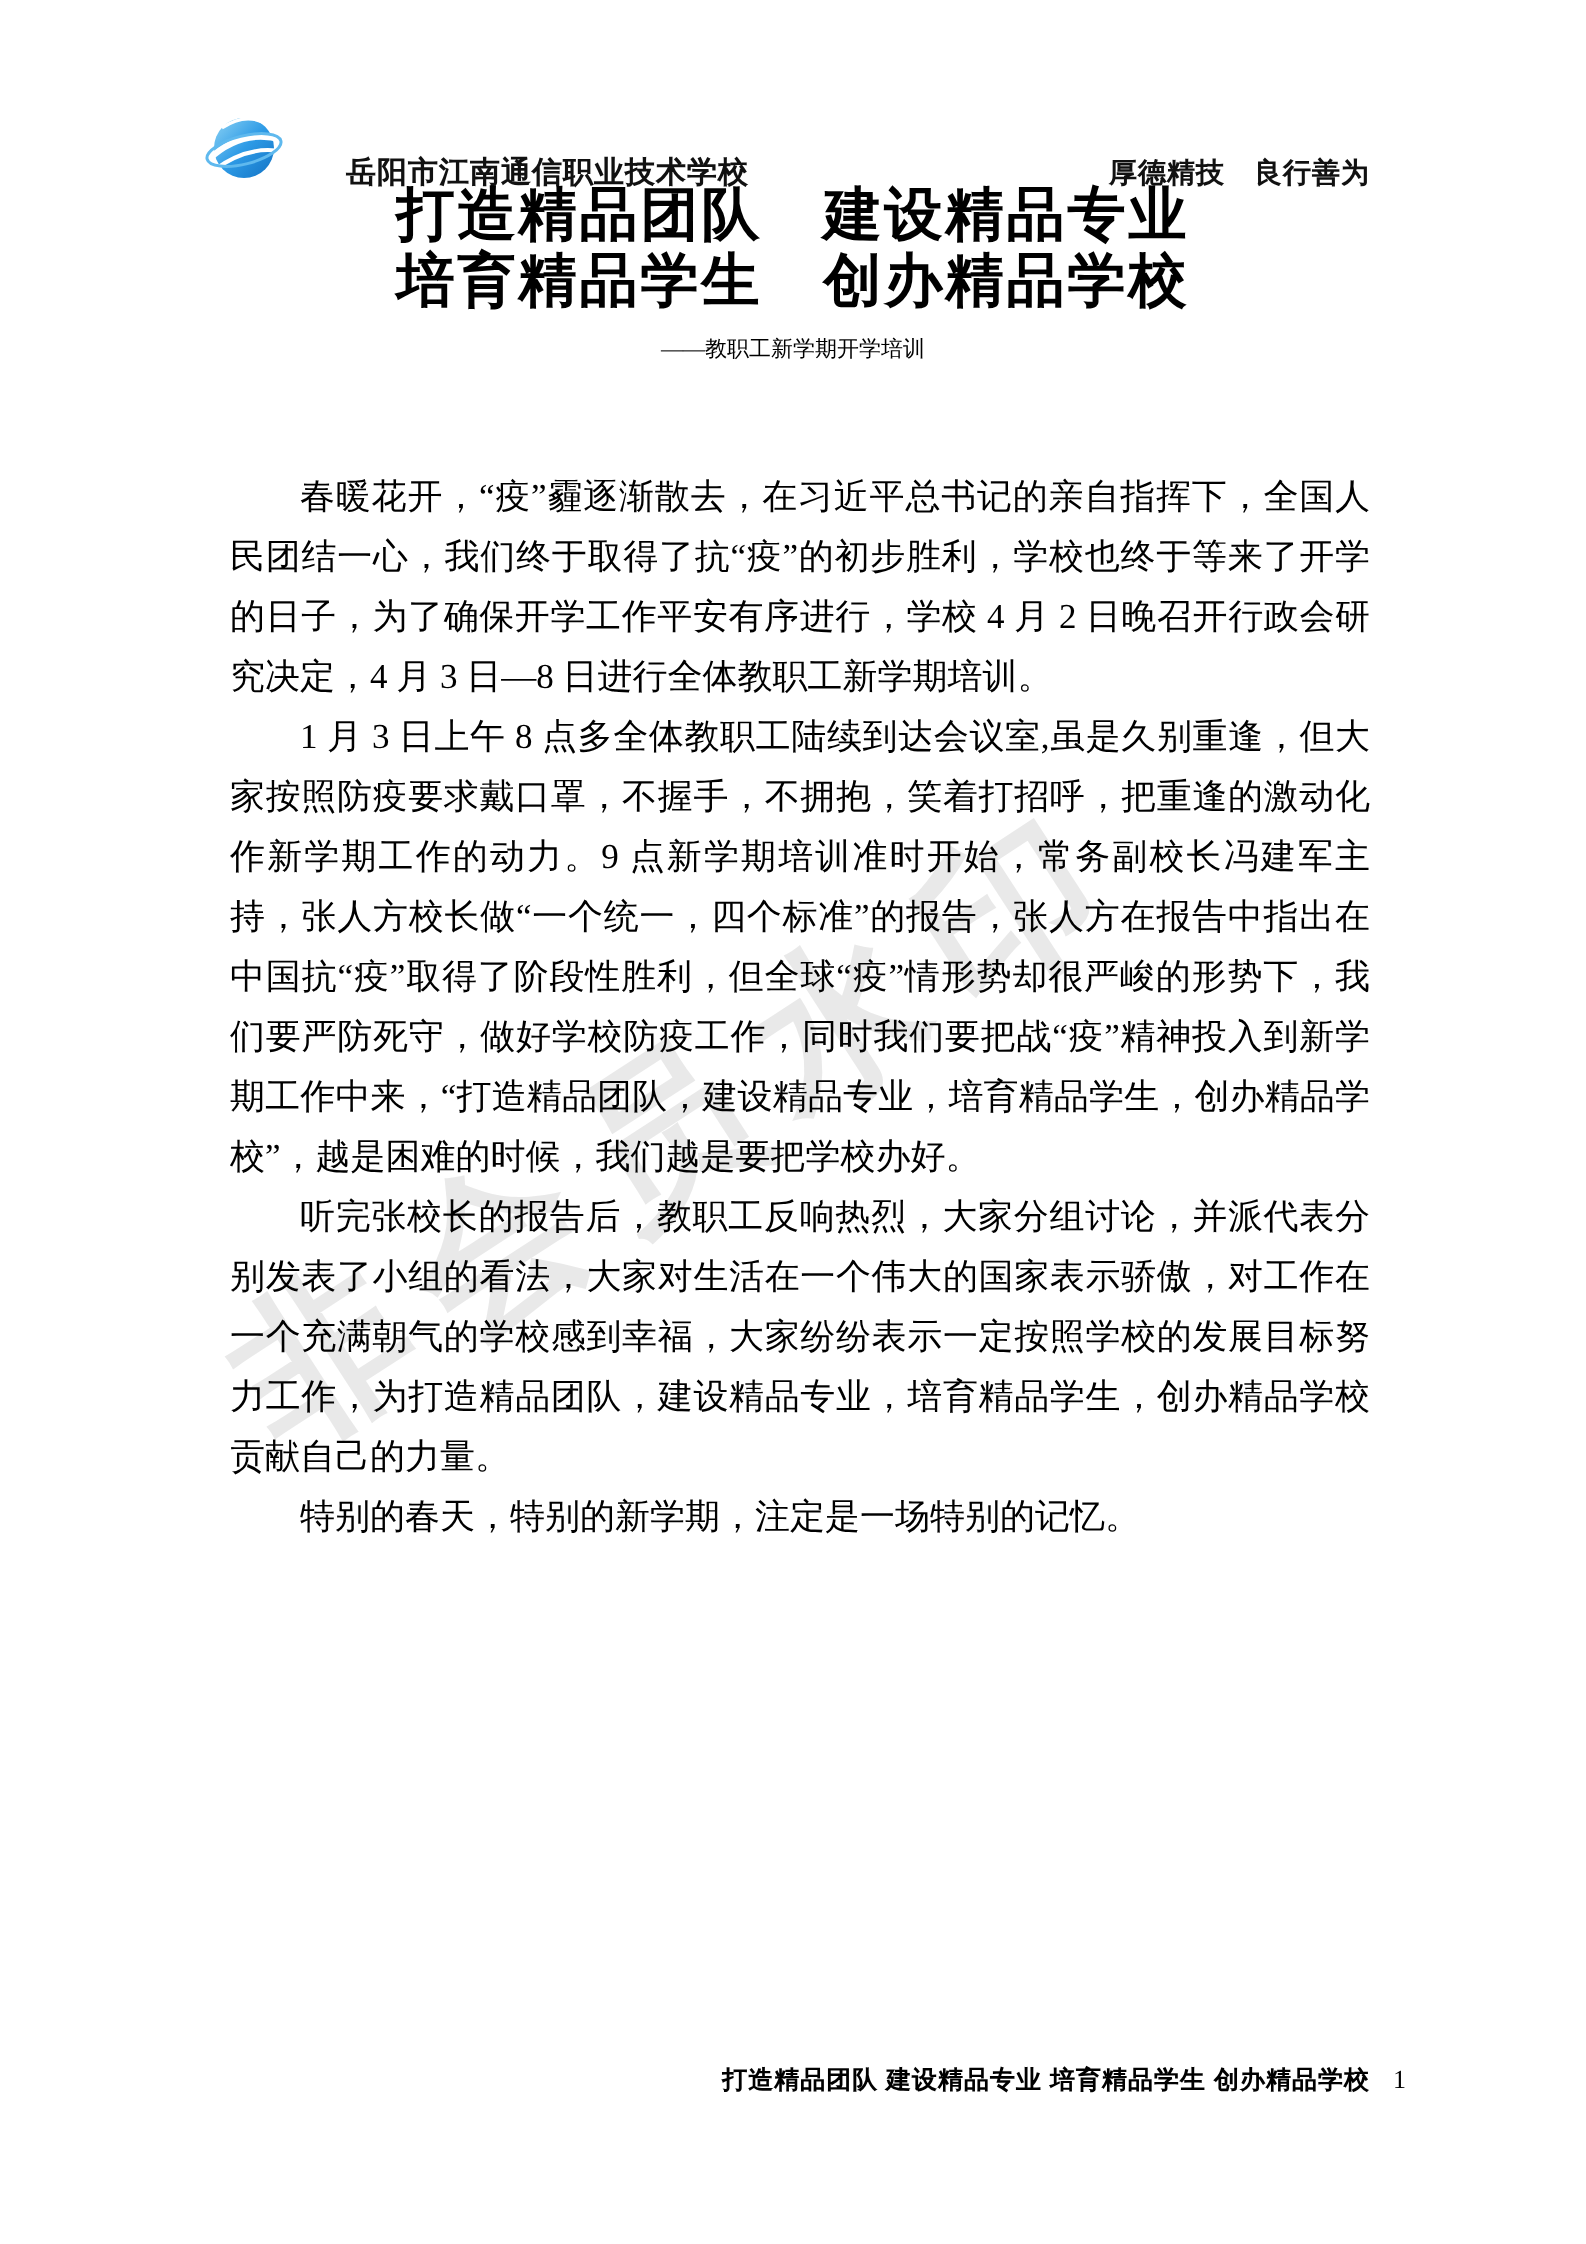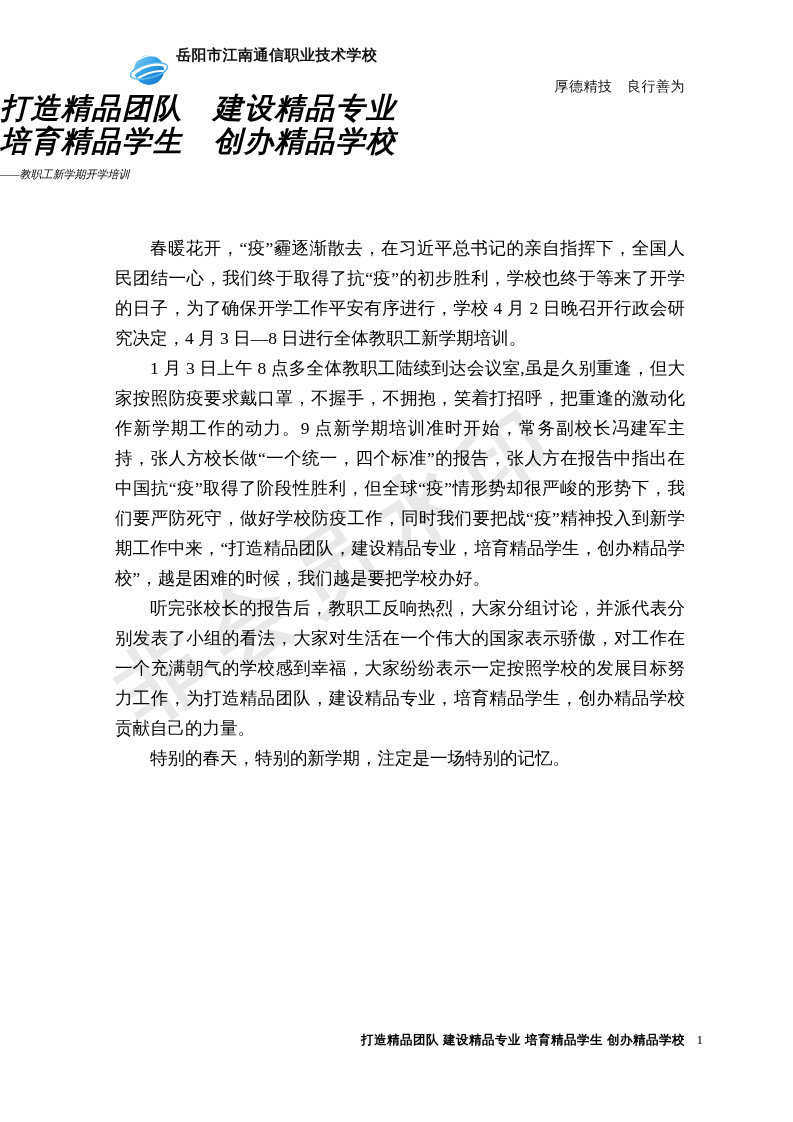--- a/index.html
+++ b/index.html
@@ -6,38 +6,38 @@
   .page {
     position:relative;
     width:793px; height:1122px;
     background:#ffffff;
     overflow:hidden;
     font-family:"Liberation Serif","DejaVu Serif",serif;
     color:#1a1a1a;
   }
   
   .header {
-    position:absolute; left:128px; right:108px; top:46px;
-    display:flex; align-items:flex-start;
+    position:absolute; left:101px; right:108px; top:46px;
+    display:flex; align-items:flex-end;gap:24px;
   }
   .logo { width:42px; height:46px; flex:0 0 auto; margin-right:6px; }
   .school-name {
     font-family:"Liberation Sans","DejaVu Sans",sans-serif;
     font-weight:bold; font-size:15px; color:#111; letter-spacing:0.5px;
     white-space:nowrap;
   }
   .motto {
     margin-left:auto;
     font-family:"Liberation Sans","DejaVu Sans",sans-serif;
-    font-weight:normal; font-size:14px; color:#111; letter-spacing:0.5px;
+    font-weight:bold; font-size:14px; color:#111; letter-spacing:0.5px;
     white-space:nowrap;
     margin-top:32px;
   }
   
-  .title-block { position:absolute; left:0; right:0; top:92px; text-align:left; z-index:2;font-style:italic; }
+  .title-block { position:absolute; left:0; right:0; top:92px; text-align:center; z-index:2; }
   .title-line {
     font-size:29px; font-weight:bold; line-height:33px;
     letter-spacing:1.5px; color:#000;
   }
   .subtitle { margin-top:9px; font-size:11px; color:#000; }
   
   .watermark {
     position:absolute; left:60px; top:505px; width:560px;
     text-align:center;
     transform:rotate(-33deg);

